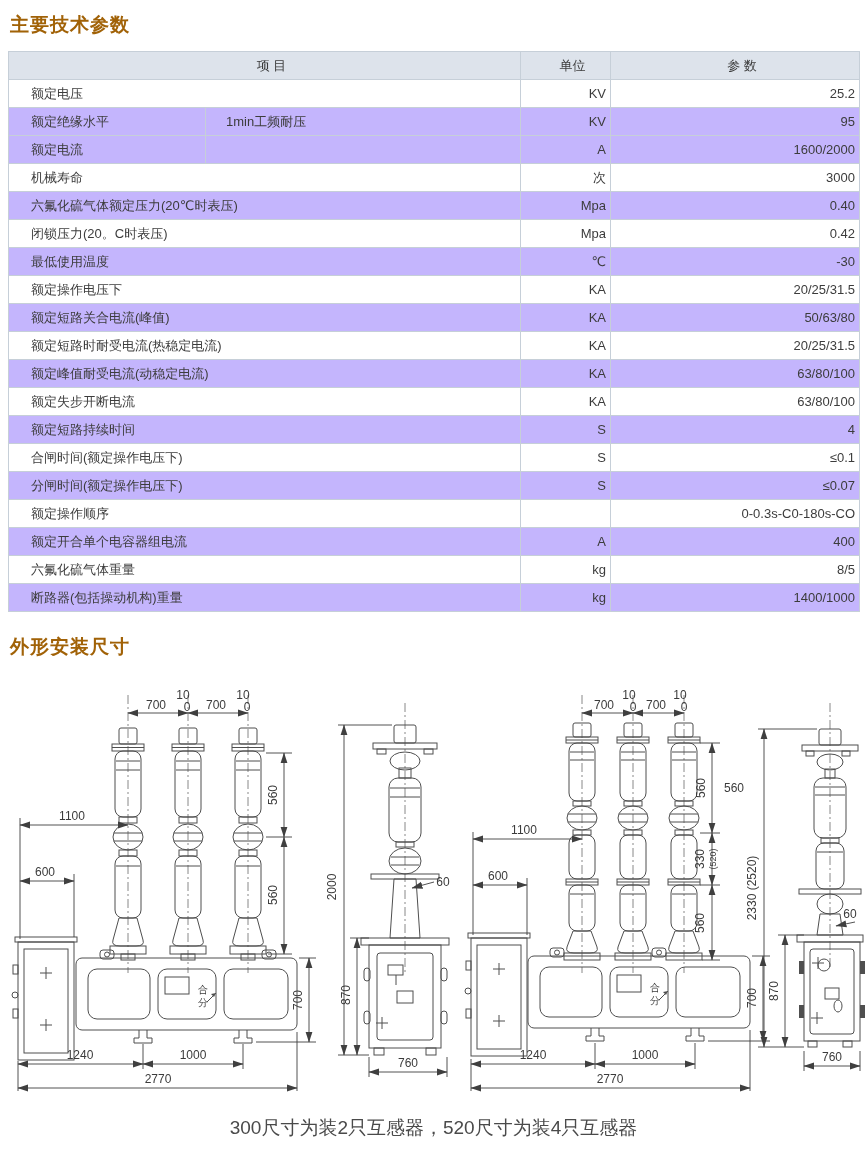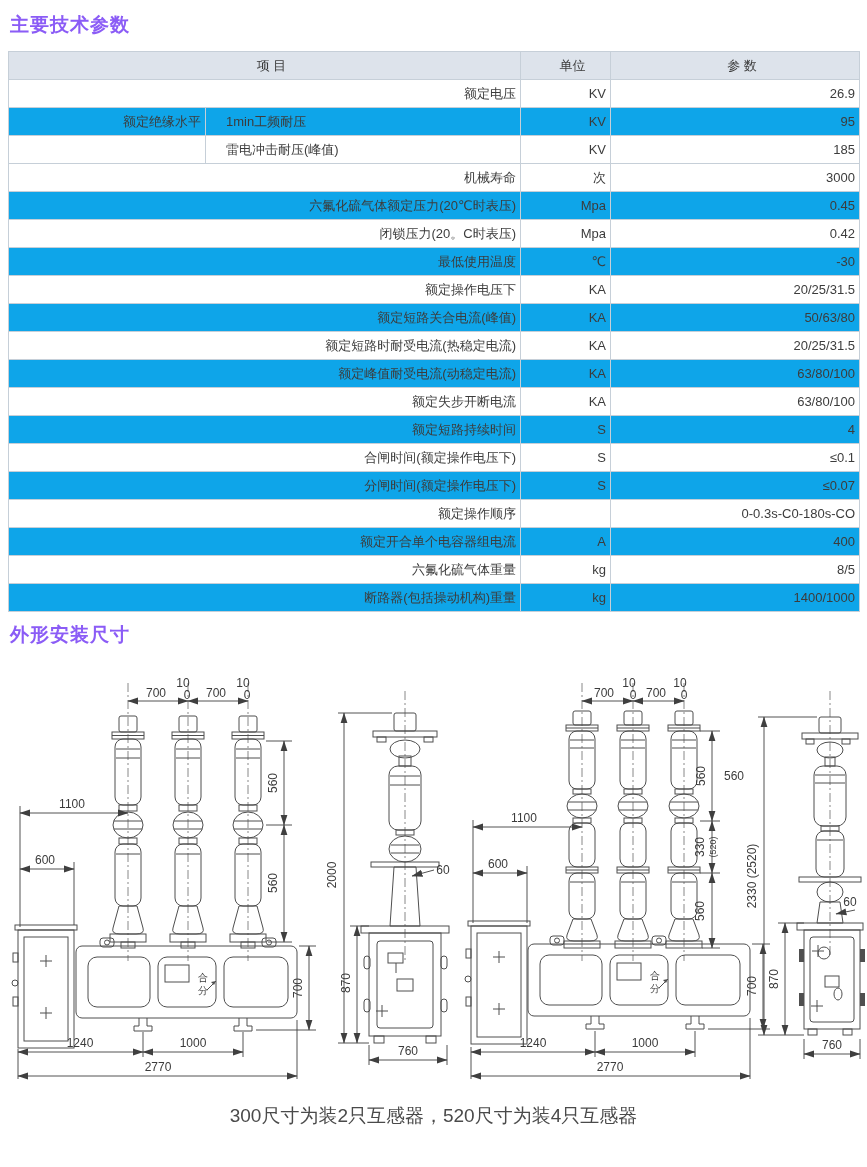--- a/index.html
+++ b/index.html
@@ -1,22 +1,22 @@
 <!DOCTYPE html>
 <html><head>
 <meta charset="utf-8">
 <style>
   html,body { margin:0; padding:0; background:#ffffff; }
   body { width:867px; font-family:"Liberation Sans","DejaVu Sans",sans-serif; }
-  .sec-title { color:#8b5cf6; font-size:19px; font-weight:bold; margin:12px 0 13px 10px; letter-spacing:1px; }
+  .sec-title { color:#a16207; font-size:19px; font-weight:bold; margin:12px 0 13px 10px; letter-spacing:1px; }
   table.spec { border-collapse:collapse; margin-left:8px; width:851px; table-layout:fixed; font-size:13px; color:#3c3c3c; }
   .spec td, .spec th { border:1px solid #c6cfd8; height:27px; padding:0 4px; font-weight:normal; overflow:hidden; white-space:nowrap; }
   .spec thead th { background:#dde3eb; text-align:center;padding-left:18px; }
-  .spec .r-alt td { background:#0ea5e9;margin-left:25px; }
-  .spec td.item { text-align:right; padding-left:50px; }
+  .spec .r-alt td { background:#c4b5fd;margin-left:25px; }
+  .spec td.item { text-align:left; padding-left:22px; }
   .spec td.sub  { text-align:left; padding-left:20px; }
   .spec td.unit, .spec td.param { text-align:right; }
   .caption { text-align:center; font-size:19px; color:#4a4a4a; margin:8px 0 18px 0; }
   svg text { font-family:"Liberation Sans","DejaVu Sans",sans-serif; }
   .dt  { font-size:12px; fill:#3b3b3b; text-anchor:middle; }
   .dts { font-size:9px;  fill:#3b3b3b; text-anchor:middle; }
   .cjk { font-size:10px; fill:#3b3b3b; text-anchor:middle; }
   .ln  { stroke:#4f4f4f; fill:none; stroke-width:1; }
   .fl  { fill:#4f4f4f; stroke:none; }
   .cl  { stroke:#6a6a6a; fill:none; stroke-width:0.8; stroke-dasharray:9 3 2 3; }
@@ -40,43 +40,43 @@
     <tr>
       <th colspan="2">项  目</th>
       <th>单位</th>
       <th>参  数</th>
     </tr>
   </thead>
   <tbody>
     <tr>
       <td class="item" colspan="2">额定电压</td>
       <td class="unit">KV</td>
-      <td class="param">26.9</td>
+      <td class="param">25.2</td>
     </tr>
     <tr class="r-alt">
       <td class="item">额定绝缘水平</td>
       <td class="sub">1min工频耐压</td>
       <td class="unit">KV</td>
       <td class="param">95</td>
     </tr>
-    <tr>
-      <td class="item"></td>
-      <td class="sub">雷电冲击耐压(峰值)</td>
-      <td class="unit">KV</td>
-      <td class="param">185</td>
+    <tr class="r-alt">
+      <td class="item">额定电流</td>
+      <td class="sub"></td>
+      <td class="unit">A</td>
+      <td class="param">1600/2000</td>
     </tr>
     <tr>
       <td class="item" colspan="2">机械寿命</td>
       <td class="unit">次</td>
       <td class="param">3000</td>
     </tr>
     <tr class="r-alt">
       <td class="item" colspan="2">六氟化硫气体额定压力(20℃时表压)</td>
       <td class="unit">Mpa</td>
-      <td class="param">0.45</td>
+      <td class="param">0.40</td>
     </tr>
     <tr>
       <td class="item" colspan="2">闭锁压力(20。C时表压)</td>
       <td class="unit">Mpa</td>
       <td class="param">0.42</td>
     </tr>
     <tr class="r-alt">
       <td class="item" colspan="2">最低使用温度</td>
       <td class="unit">℃</td>
       <td class="param">-30</td>
@@ -137,21 +137,21 @@
       <td class="param">8/5</td>
     </tr>
     <tr class="r-alt">
       <td class="item" colspan="2">断路器(包括操动机构)重量</td>
       <td class="unit">kg</td>
       <td class="param">1400/1000</td>
     </tr>
   </tbody>
 </table>
 
-<div class="sec-title" style="margin-top:10px;">外形安装尺寸</div>
+<div class="sec-title" style="margin-top:22px;">外形安装尺寸</div>
 
 <svg width="867" height="430" viewBox="0 0 867 430">
   <defs>
     <marker id="ar" viewBox="0 0 10 8" markerWidth="11" markerHeight="9" refX="9.5" refY="4" orient="auto-start-reverse" markerUnits="userSpaceOnUse">
       <path d="M0,0.8 L10,4 L0,7.2 Z" fill="#3f3f3f"></path>
     </marker>
     <g id="poleF">
       <rect class="ln" x="-9" y="0" width="18" height="16" rx="2"></rect>
       <rect class="ln" x="-16" y="16" width="32" height="7"></rect>
       <line class="ln" x1="-16" y1="19.5" x2="16" y2="19.5"></line>

